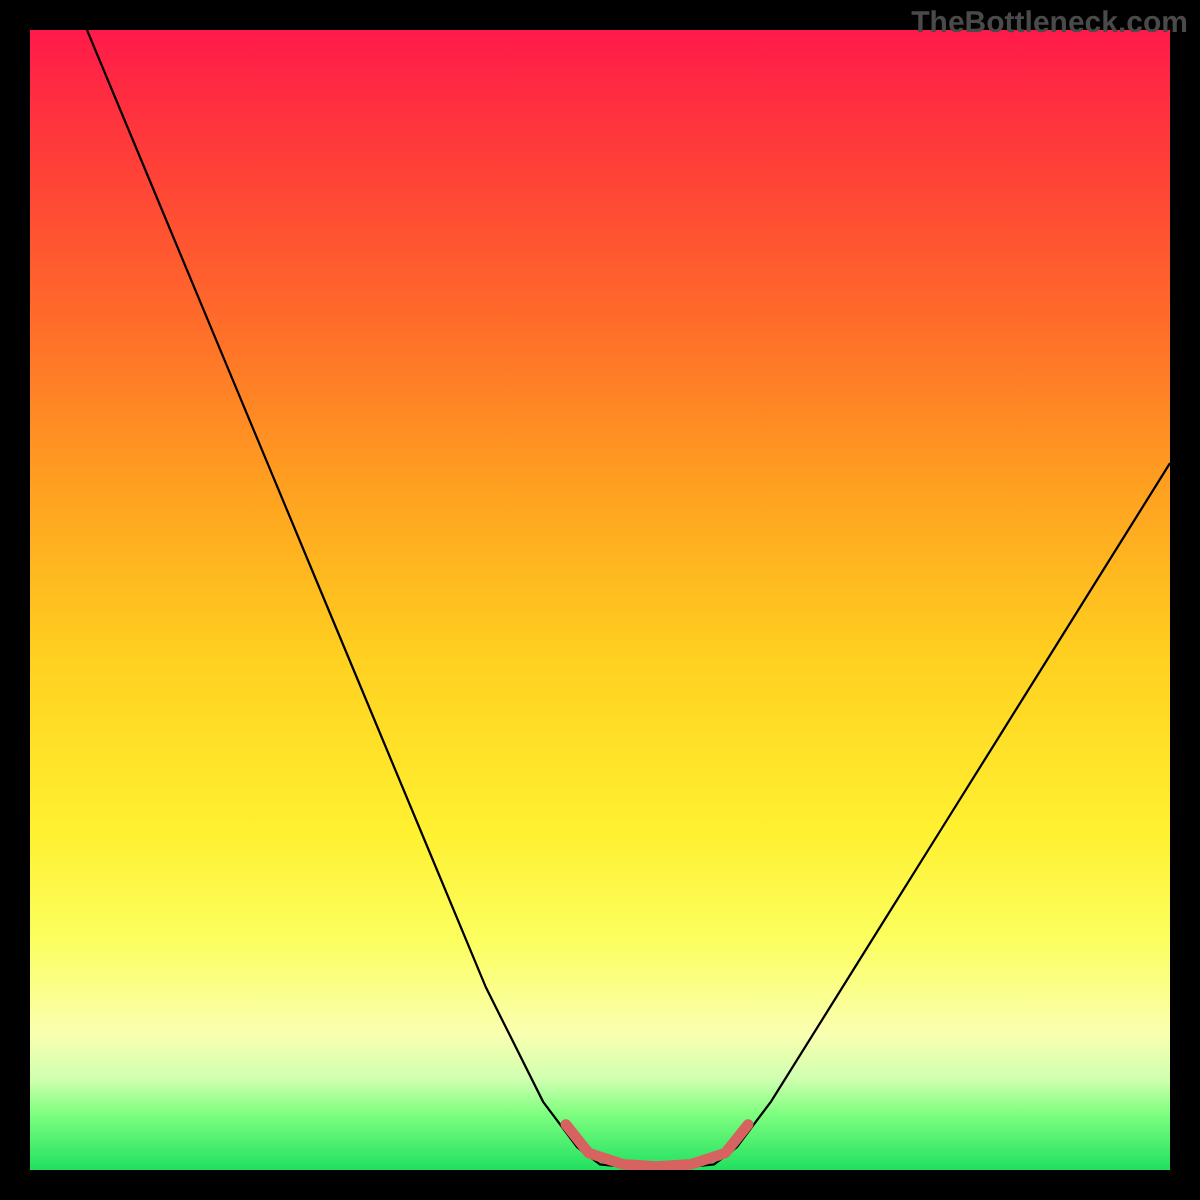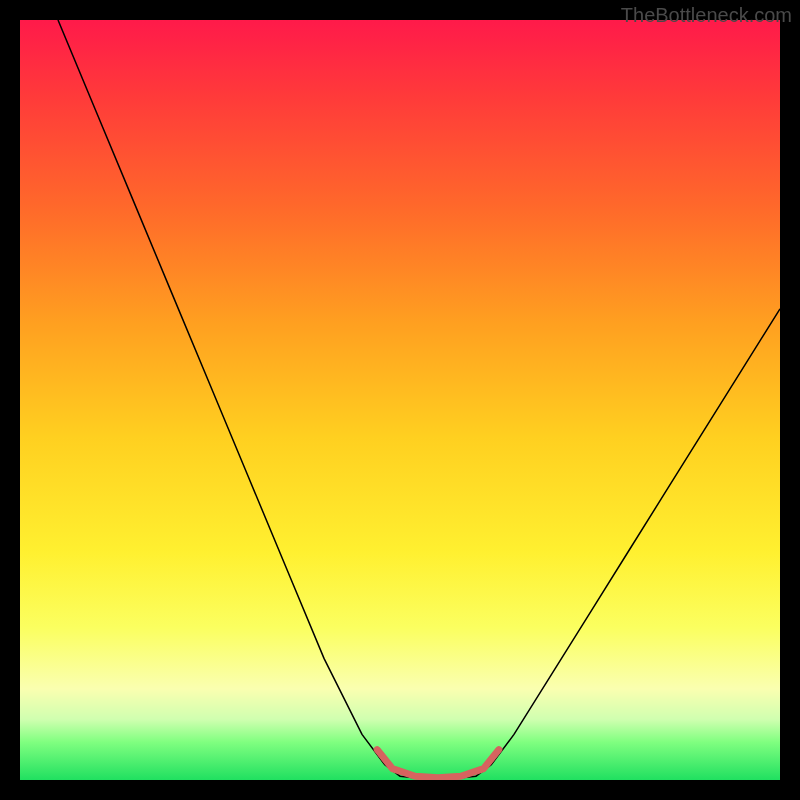--- a/index.html
+++ b/index.html
@@ -29,21 +29,21 @@
       #80ff80 95%,
       #20e060 100%
     );
   }
   .watermark {
     position: absolute;
     top: 4px;
     right: 8px;
     color: #4a4a4a;
     font-size: 20px;
-    font-weight: 400;
+    font-weight: 700;
     z-index: 10;
   }
   svg.curve {
     position: absolute;
     left: 0;
     top: 0;
     width: 100%;
     height: 100%;
     pointer-events: none;
   }

